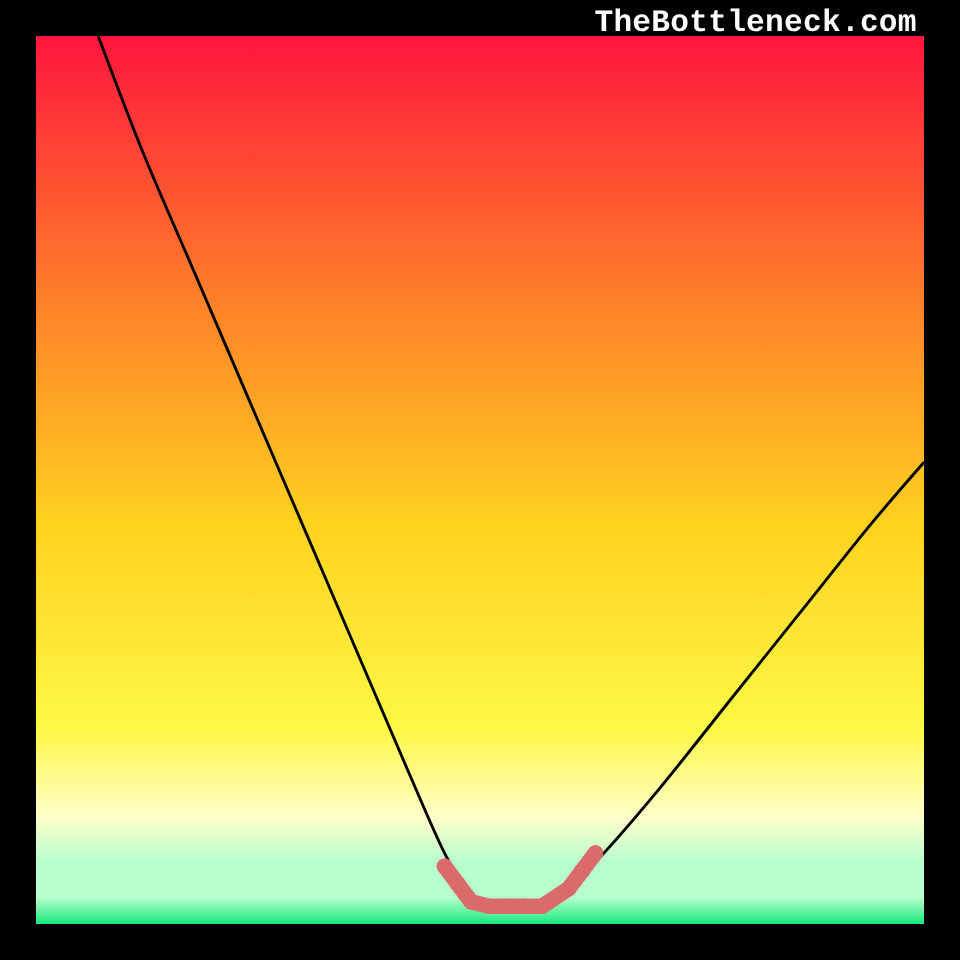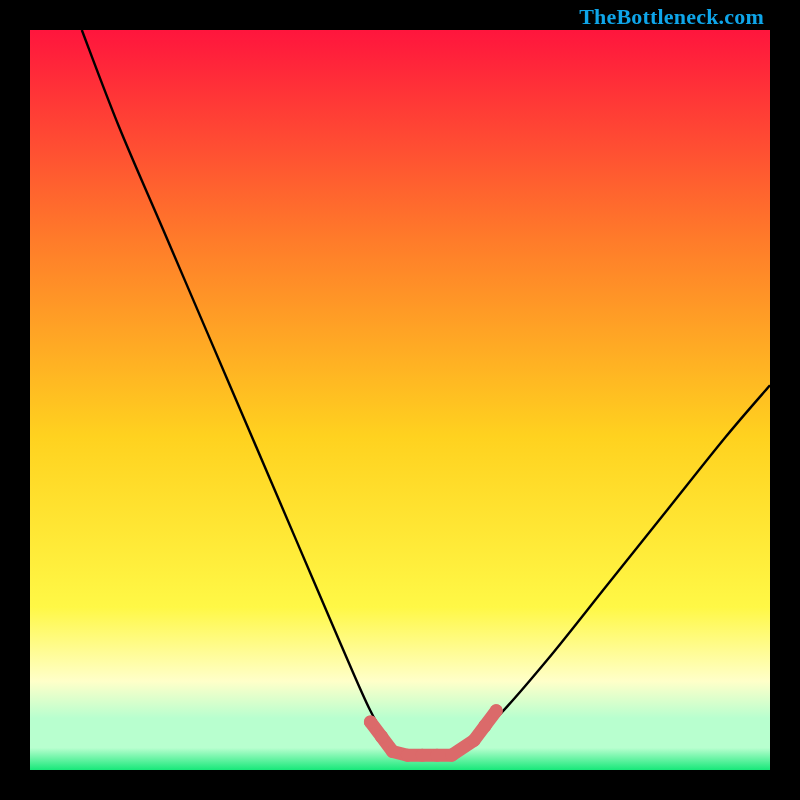--- a/index.html
+++ b/index.html
@@ -37,24 +37,24 @@
     position: absolute;
     left: 0;
     top: 0;
     width: 100%;
     height: 100%;
   }
   .watermark {
     position: absolute;
     top: 4px;
     right: 36px;
-    font-family: Liberation Serif, serif;
-    font-size: 22px;
+    font-family: Liberation Mono, monospace;
+    font-size: 26px;
     font-weight: 600;
-    color: #0ea5e9;
+    color: #ffffff;
     letter-spacing: 0.2px;
   }
 </style>
 </head>
 <body>
 
 <div class="frame">
 
   <div class="plot">
     <svg class="gradient" viewBox="0 0 740 740" preserveAspectRatio="none">

